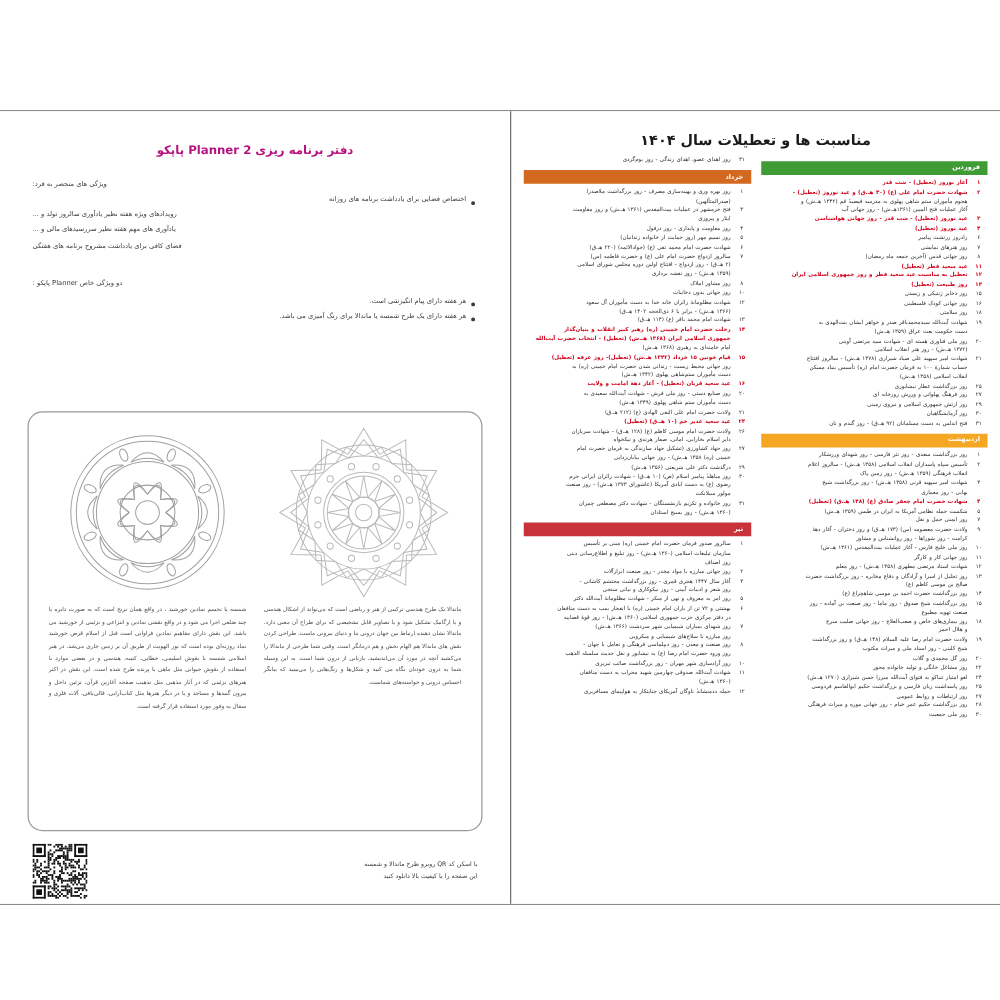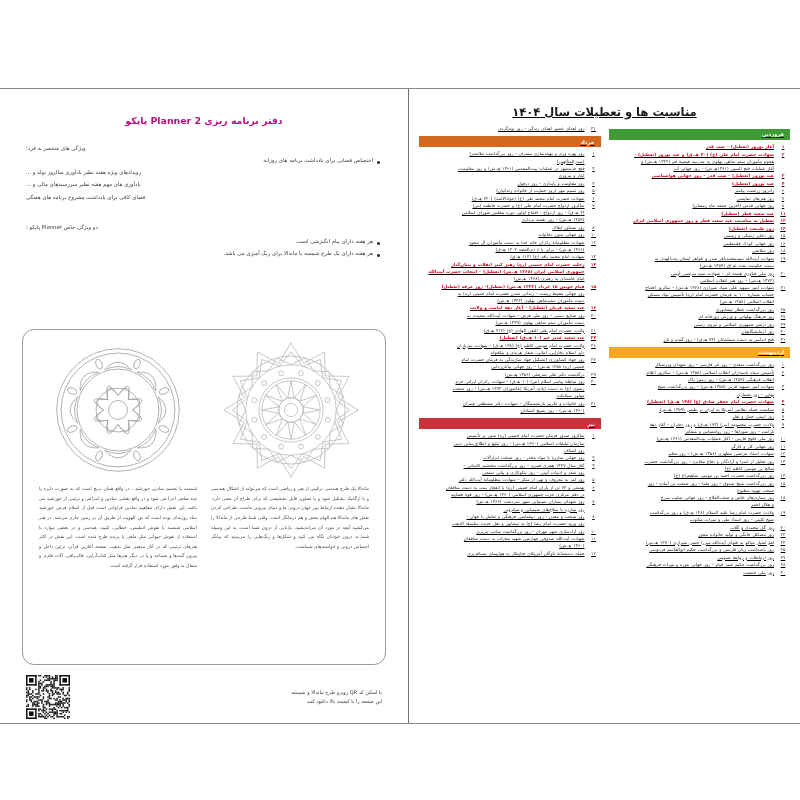--- a/index.html
+++ b/index.html
@@ -24,21 +24,20 @@
   .page{
     position:relative;
     height:100%;
     box-sizing:border-box;
     background:#fff;
   }
   .page-left{
     width:392px;
     border-left:1px solid #6f6f6f;
     padding:0;
-    text-decoration:underline;
   }
   .page-right{
     width:408px;
     padding:0;
   }
   .cal-title{
     text-align:center;
     font-size:11.5px;
     font-weight:bold;
     color:#1a1a1a;

